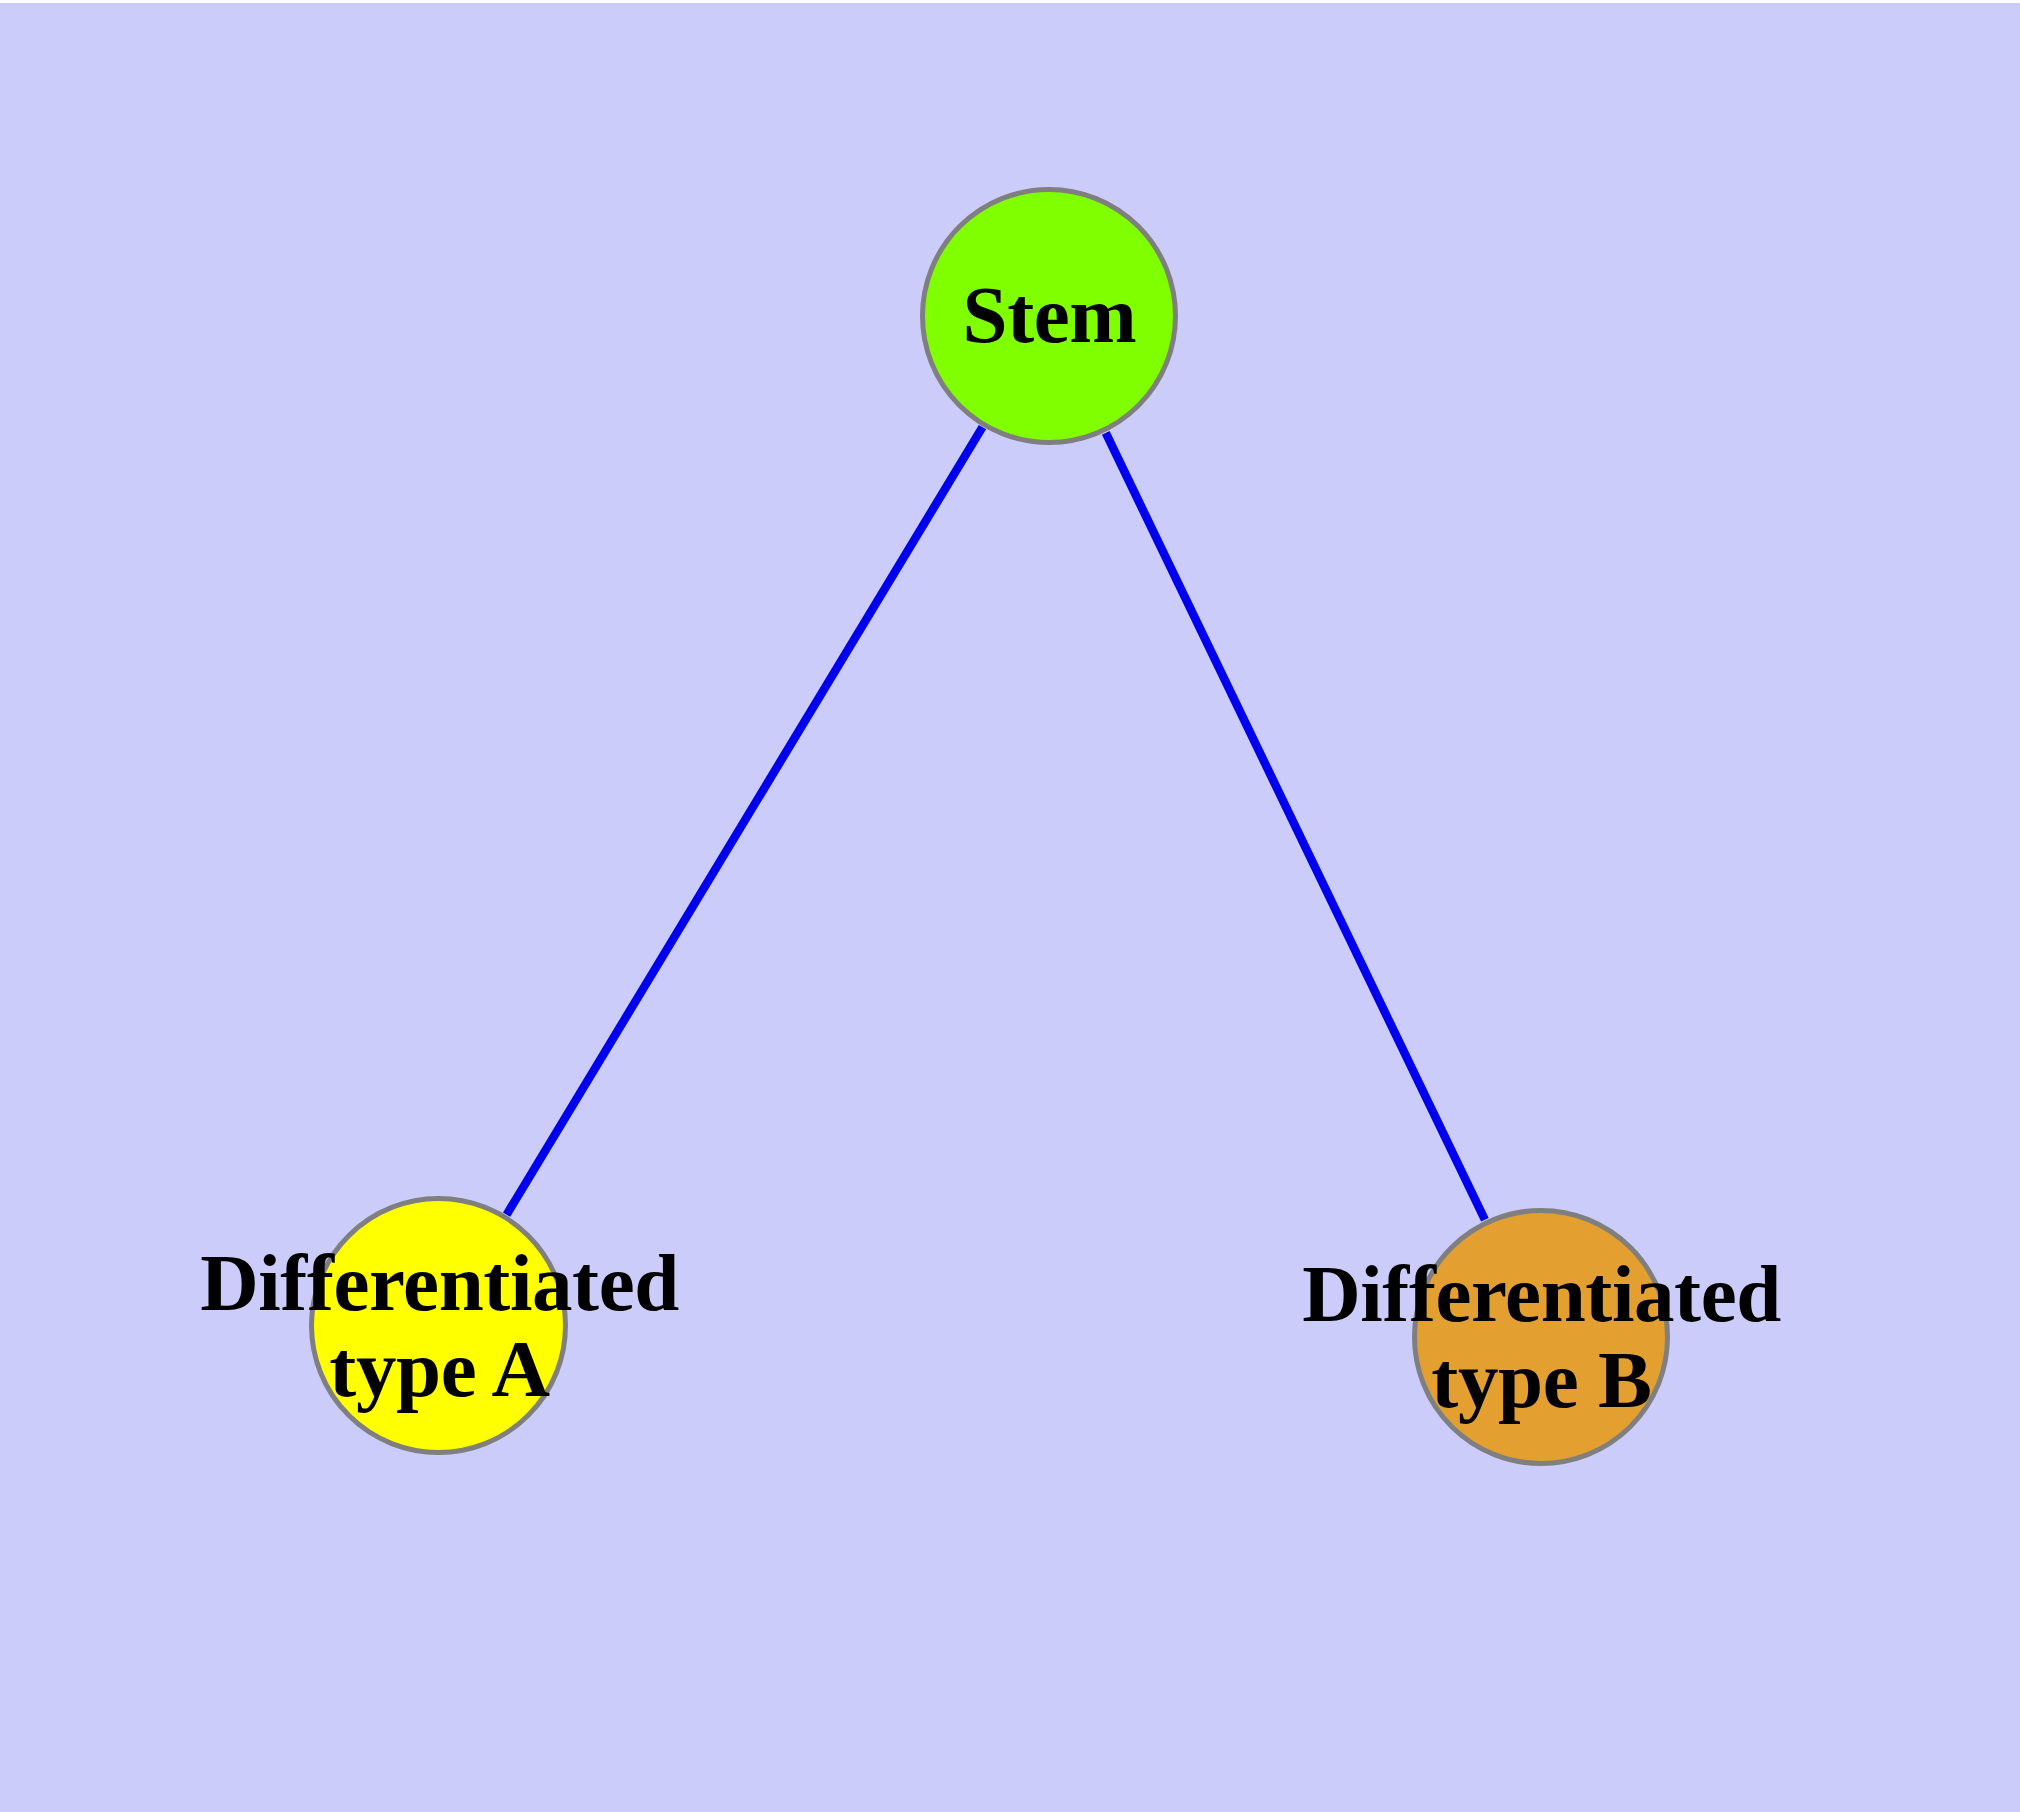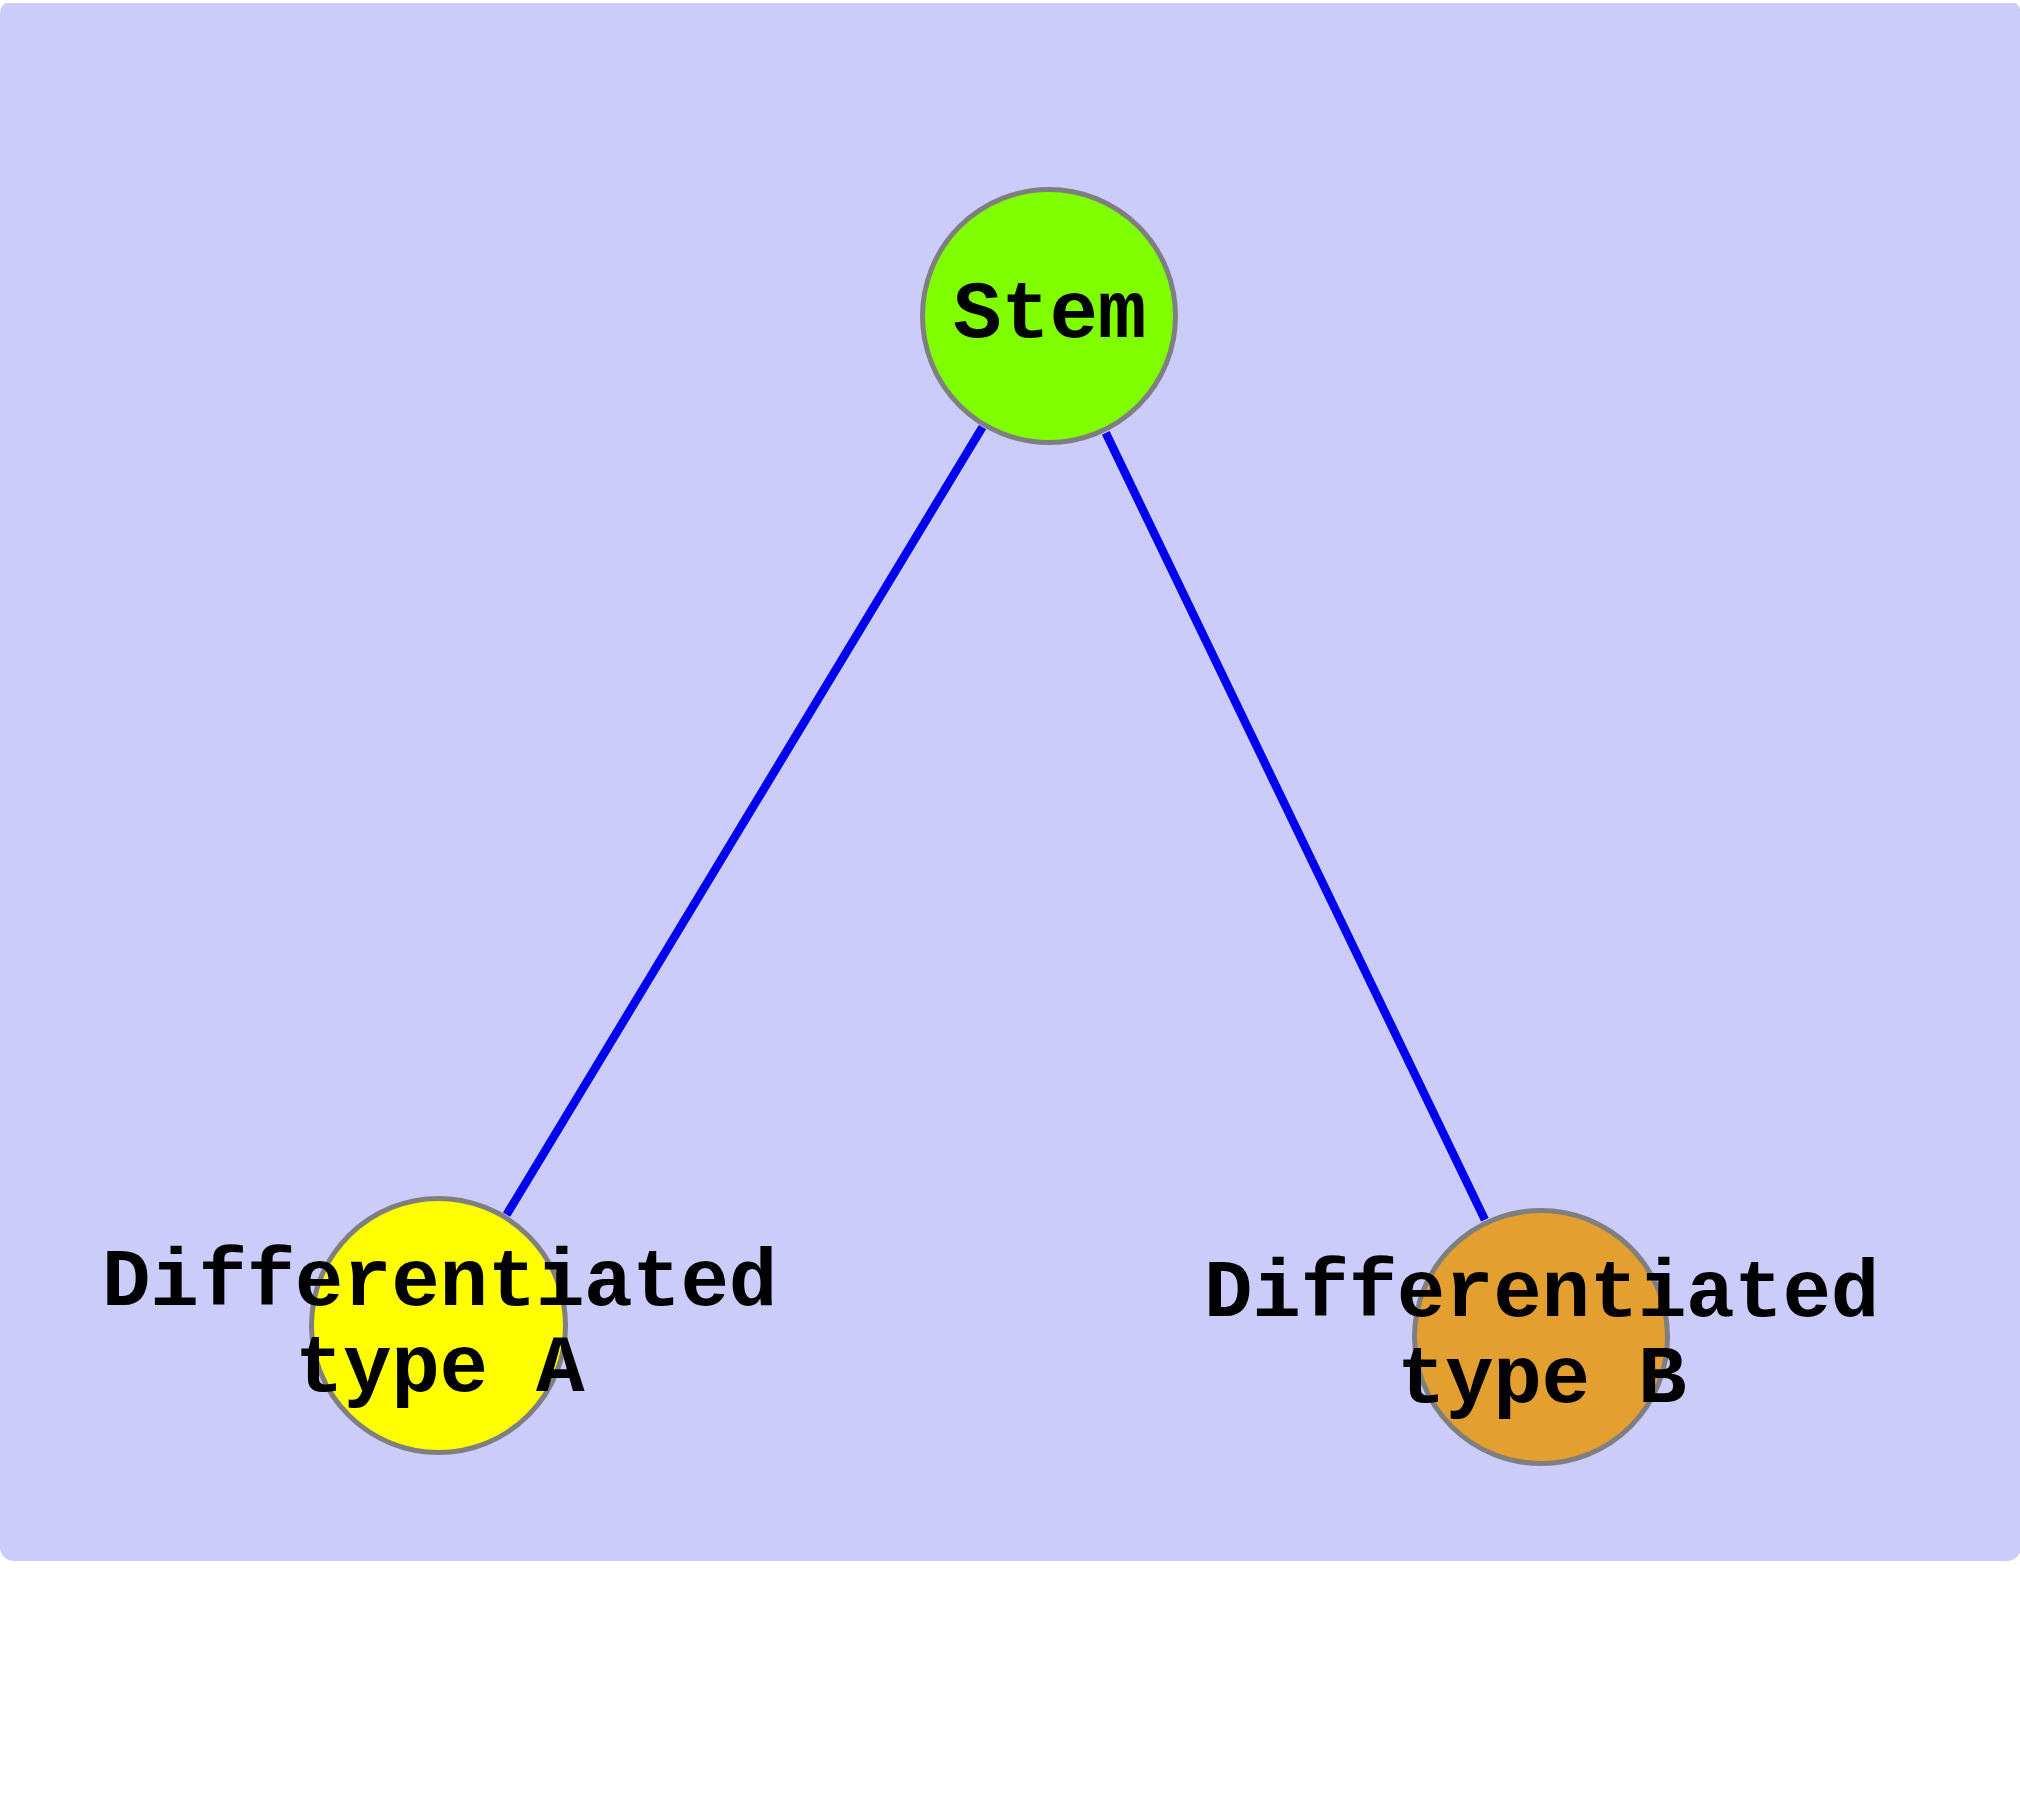--- a/index.html
+++ b/index.html
@@ -4,25 +4,24 @@
 <title>Cell Differentiation Graph</title>
 <style>
   html, body {
     margin: 0;
     padding: 0;
     background: #ffffff;
   }
   #canvas {
     position: relative;
     width: 2021px;
-    height: 1561px;
+    height: 1812px;
     background: #ffffff;
     overflow: hidden;
-    font-family: Liberation Mono, monospace;
-    border-radius: 14px;
+    font-family: Liberation Serif, serif;
   }
   #plot-background {
     position: absolute;
     left: 0;
     top: 3.4px;
     width: 2021px;
     height: 1809px;
     background: #ccccfa;
   }
   #graph-svg {

